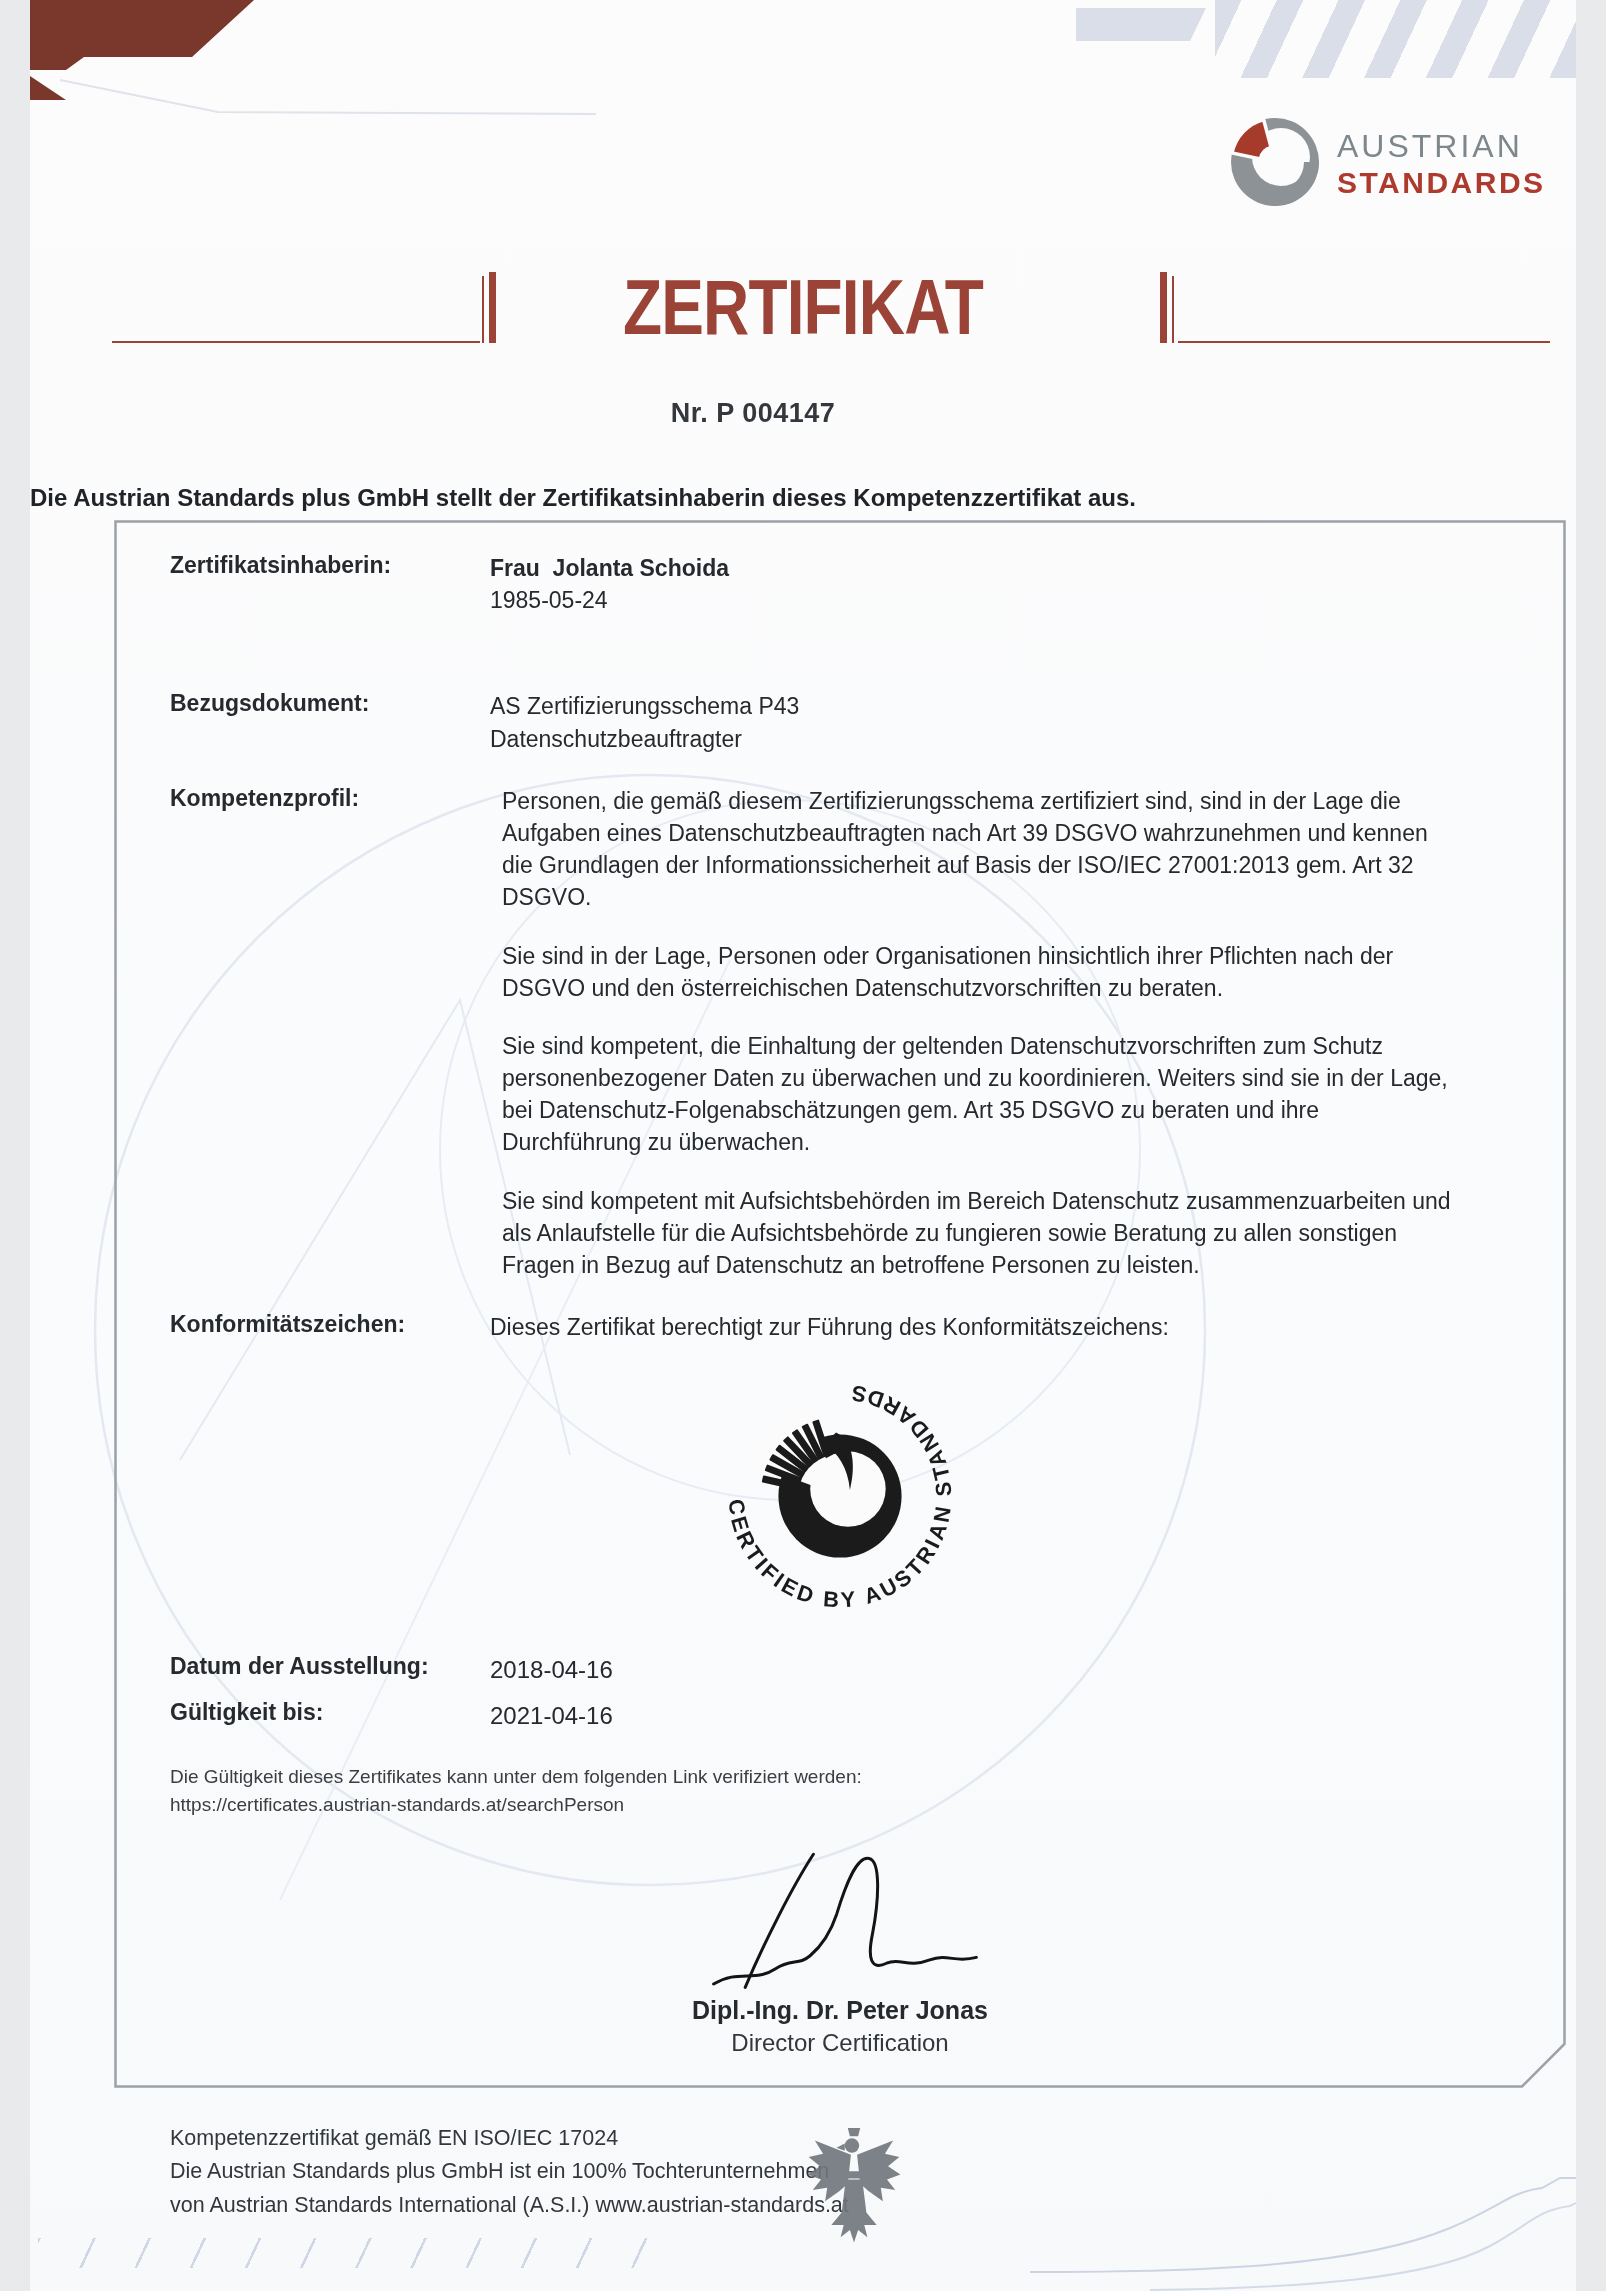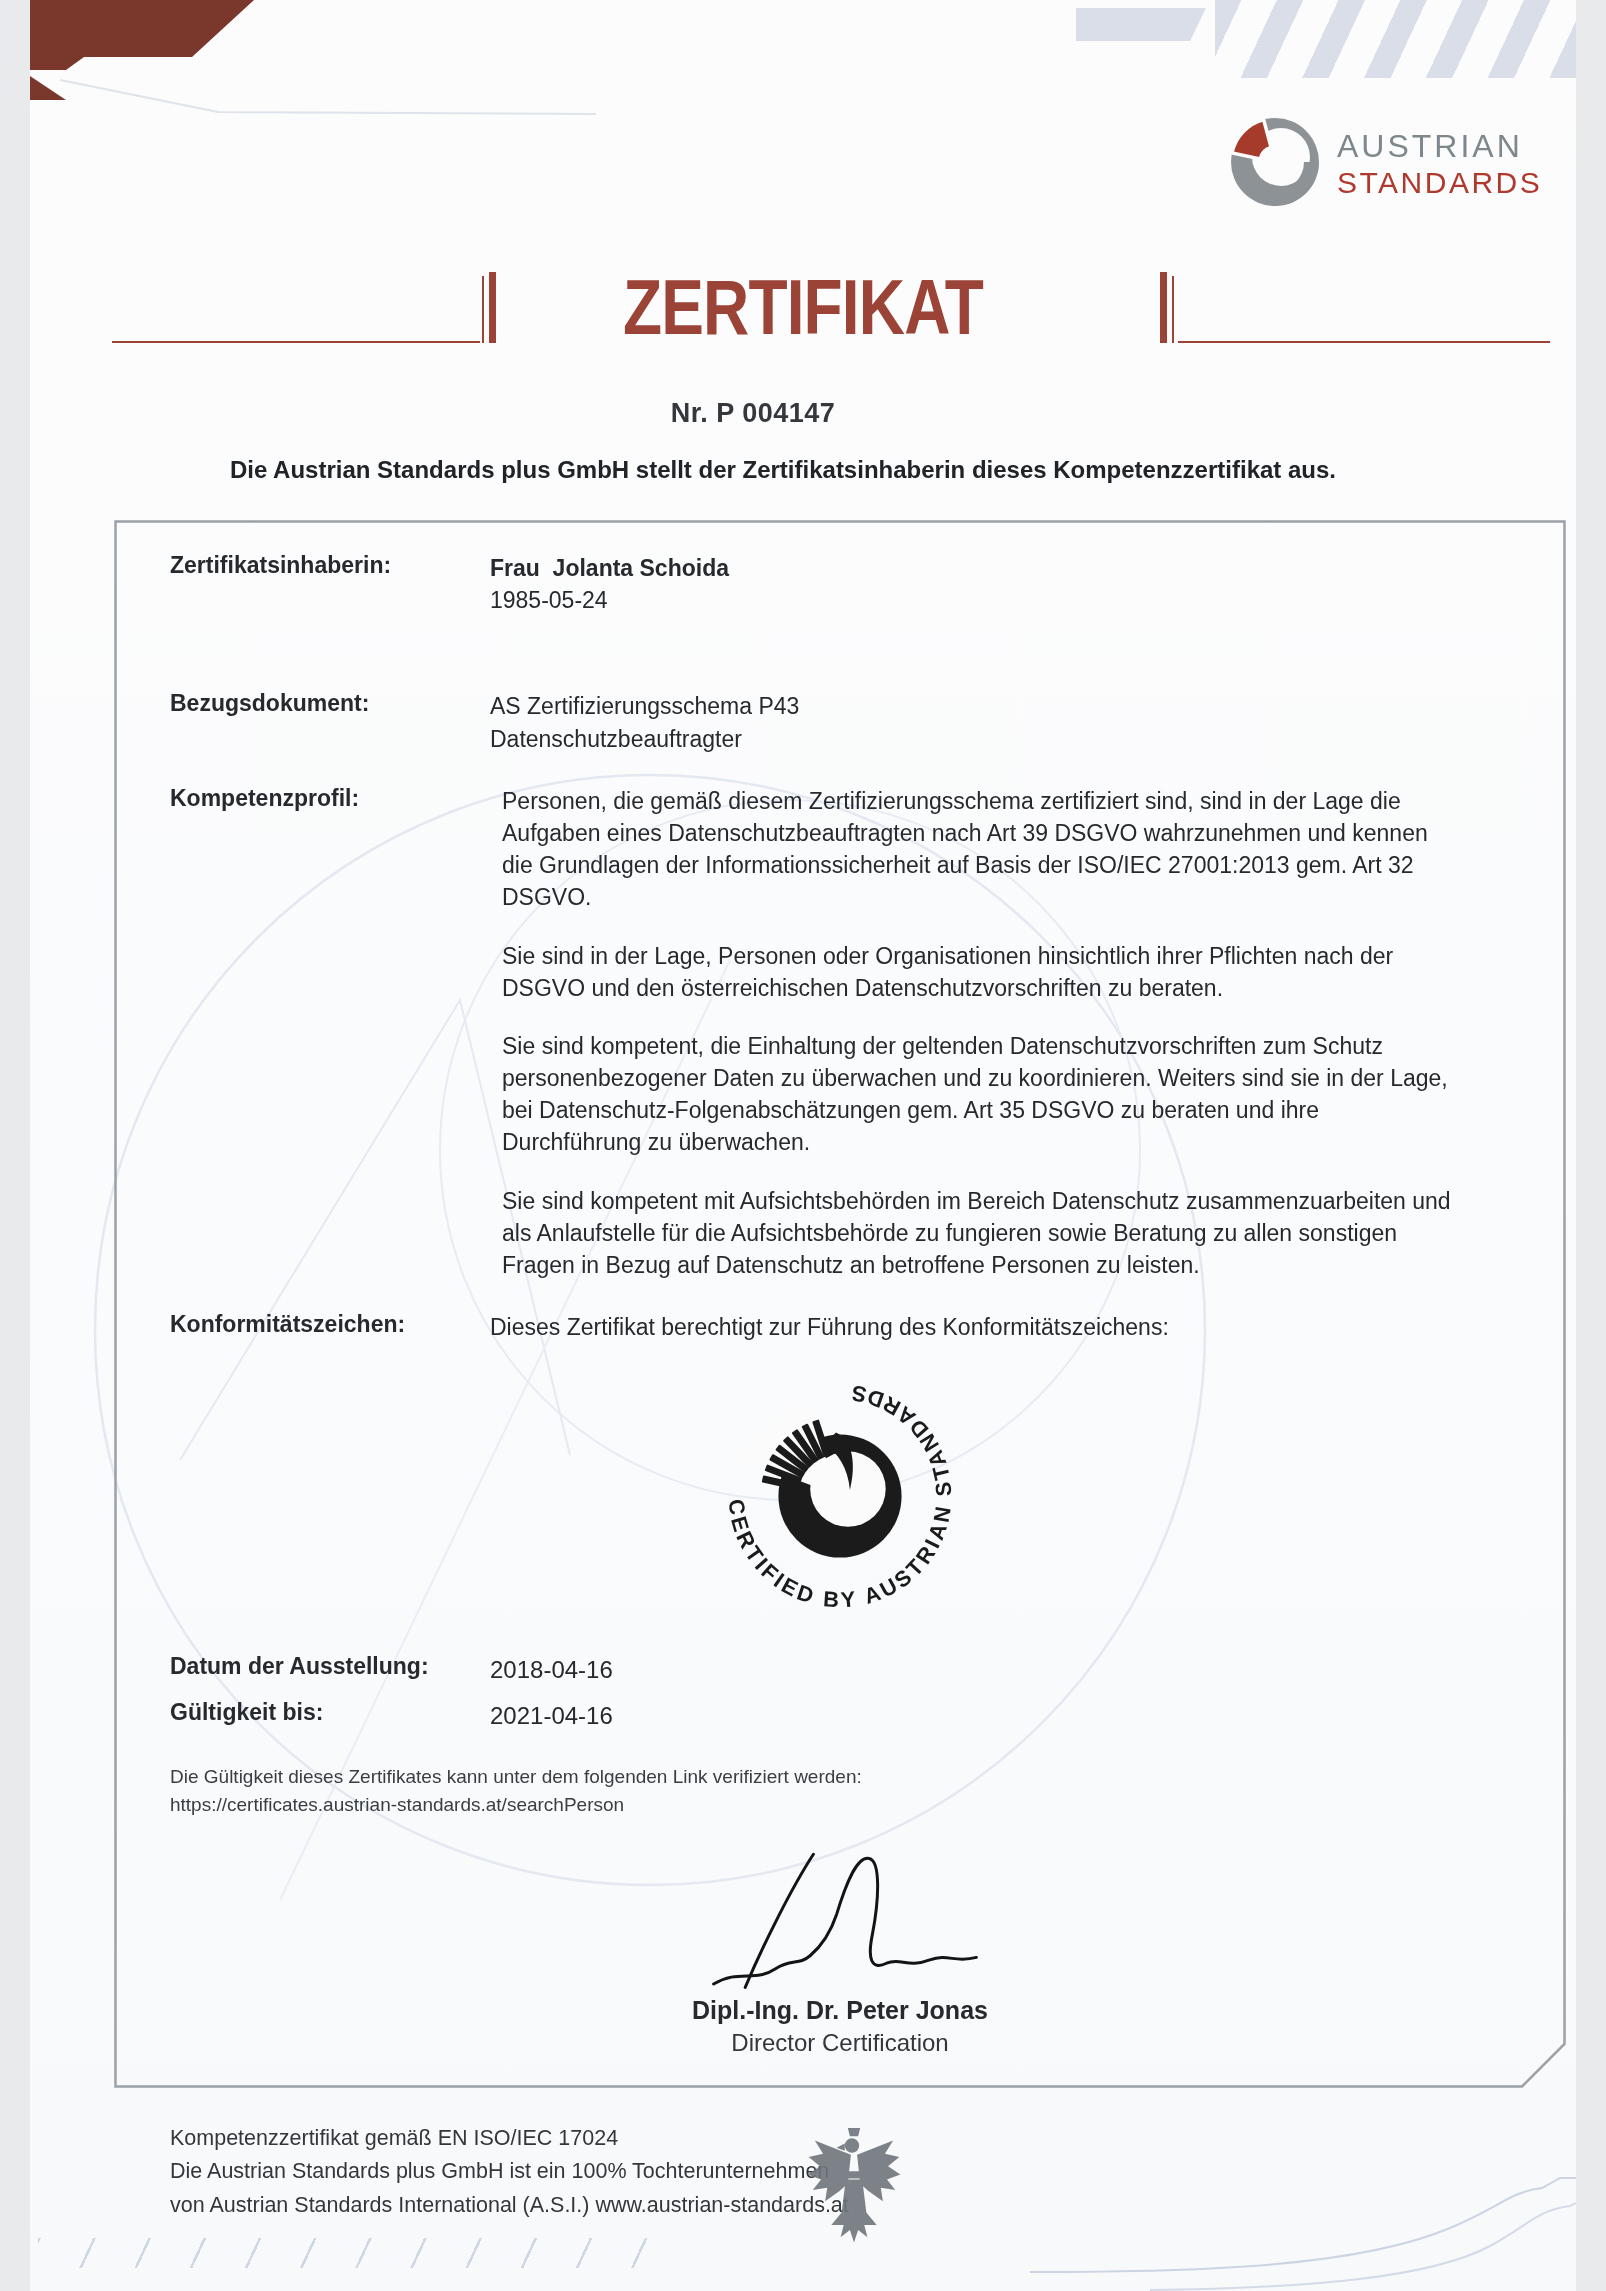--- a/index.html
+++ b/index.html
@@ -34,40 +34,40 @@
     position:absolute; left:8px; top:2238px; width:618px; height:30px;
     background:repeating-linear-gradient(115deg, #c8d1e2 0 2.5px, rgba(0,0,0,0) 2.5px 50px);
     opacity:.85;
   }
   .watermark, .curves-bottom-right { position:absolute; pointer-events:none; }
   
   .logo { position:absolute; left:1197px; top:114px; display:flex; align-items:flex-start; }
   .logo-mark { width:96px; height:96px; }
   .logo-text { margin-left:14px; margin-top:16px; line-height:1.05; }
   .logo-line1 { font-size:32px; letter-spacing:3px; color:#7d878c; font-weight:400; }
-  .logo-line2 { font-size:30px; letter-spacing:2.5px; color:#ae3a2e; font-weight:400; margin-top:3px; }
+  .logo-line2 { font-size:30px; letter-spacing:2.5px; color:#ae3a2e; font-weight:700; margin-top:3px; }
   
   .title-rule { position:absolute; background:#9a4336; }
   .rule-left   { left:82px;  top:341px; width:368px; height:2px; }
   .rule-right  { left:1148px;top:341px; width:372px; height:2px; }
   .vline-left-thin  { left:452px; top:276px; width:2px; height:67px; }
   .vbar-left-thick  { left:459px; top:272px; width:7px; height:71px; }
   .vbar-right-thick { left:1130px;top:272px; width:7px; height:71px; }
   .vline-right-thin { left:1142px;top:276px; width:2px; height:67px; }
   .page-title {
     position:absolute; left:0; right:0; top:262px; margin:0; text-align:center;
     font-size:78px; font-weight:700; letter-spacing:-1px; color:#9a4336;
     transform:scaleX(.82); transform-origin:center;
   }
   .cert-number {
     position:absolute; left:0; right:100px; top:398px; text-align:center;
     font-size:27px; font-weight:700; color:#34383c; letter-spacing:.5px;
   }
   .intro {
-    position:absolute; left:0; right:40px; top:456px; text-align:center;
+    position:absolute; left:0; right:40px; top:484px; 
     font-size:24px; font-weight:700; color:#202428;
   }
   
   .box-outline { position:absolute; left:84px; top:520px; width:1452px; height:1568px; }
   .box-content { position:absolute; left:140px; top:552px; width:1340px; }
   .row { display:grid; grid-template-columns:320px 1fr; align-items:start; }
   .row .label { font-size:23px; font-weight:700; color:#26292d; }
   .row .value { font-size:23px; line-height:1.4; max-width:950px; }
   .row .value.bold { font-weight:700; }
   .row .value.date-val { font-size:24px; }

